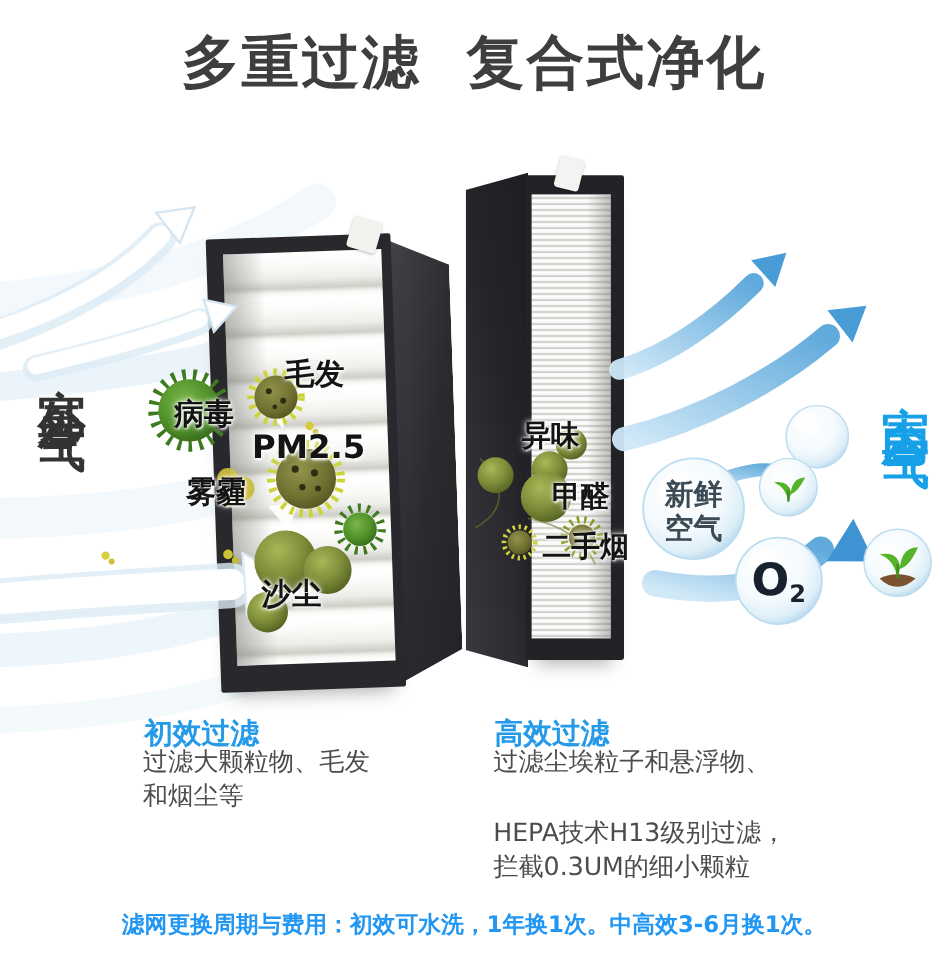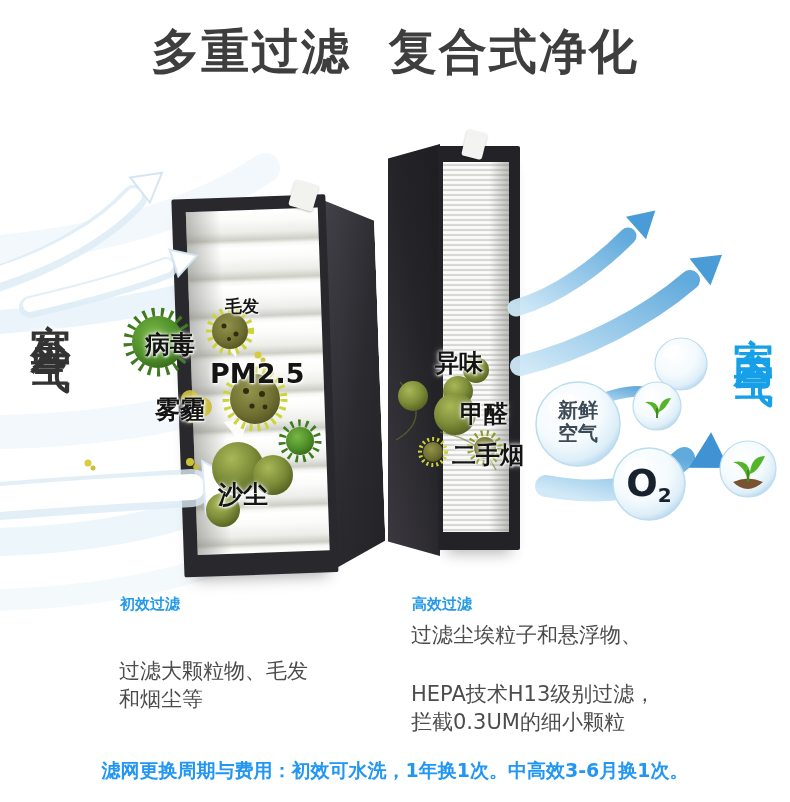--- a/index.html
+++ b/index.html
@@ -64,42 +64,42 @@
   .filterR .tab{
     left:26px;top:-15px;width:21px;height:27px;background:#f3f3f1;
     transform:rotate(14deg);border-radius:3px;box-shadow:0 1px 2px rgba(0,0,0,.25);
   }
   
   .plabel{
     font-weight:700;color:#141414;
     text-shadow:0 0 3px rgba(255,255,255,.95),0 0 6px rgba(255,255,255,.8),1px 1px 2px rgba(255,255,255,.9);
     white-space:nowrap;
   }
-  .lab-hair{left:225px;top:295px;font-size:17px;}
+  .lab-hair{left:237px;top:295px;font-size:25px;}
   .lab-virus{left:145px;top:328px;font-size:25px;font-family:Liberation Serif, serif;}
   .lab-pm25{left:210px;top:358px;font-size:27px;}
   .lab-smog{left:155px;top:393px;font-size:25px;}
   .lab-dust{left:218px;top:478px;font-size:25px;}
   .lab-odor{left:435px;top:347px;font-size:24px;text-align:center;}
   .lab-formaldehyde{left:460px;top:398px;font-size:24px;}
   .lab-smoke{left:452px;top:439px;font-size:24px;}
   .lab-fresh{
     left:544px;top:399px;width:68px;text-align:center;
-    font-size:20px;font-weight:700;color:#3b4a54;line-height:1.15;
+    font-size:24px;font-weight:700;color:#3b4a54;line-height:1.15;
   }
   .lab-o2{
     left:615px;top:462px;width:68px;text-align:center;color:#18222e;font-weight:700;
   }
   .lab-o2 .big{font-size:37px;}
   .lab-o2 .sub{font-size:20px;vertical-align:-6px;}
   
-  .sec-heading{font-size:15px;font-weight:700;color:#249ae8;}
+  .sec-heading{font-size:24px;font-weight:700;color:#249ae8;}
   .sec-body{font-size:21px;color:#4c4c4c;line-height:1.32;}
   .sec-primary-h{left:120px;top:595px;}
-  .sec-primary-b{left:119px;top:658px;}
+  .sec-primary-b{left:119px;top:622px;}
   .sec-hepa-h{left:412px;top:595px;}
   .sec-hepa-b1{left:411px;top:622px;}
   .sec-hepa-b2{left:411px;top:681px;}
   .footer{
     left:0;top:758px;width:790px;text-align:center;
     font-size:19px;font-weight:600;color:#2196f3;
   }
 </style>
 </head>
 <body>

